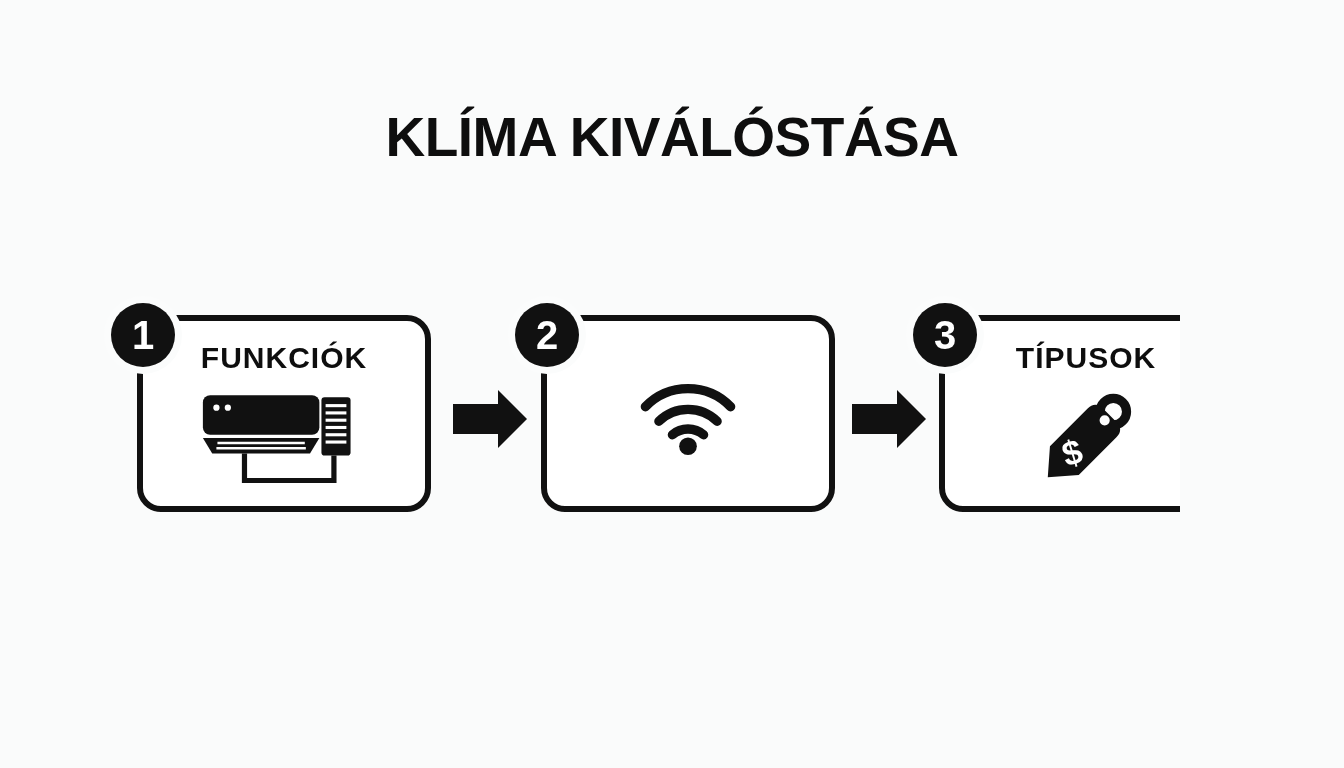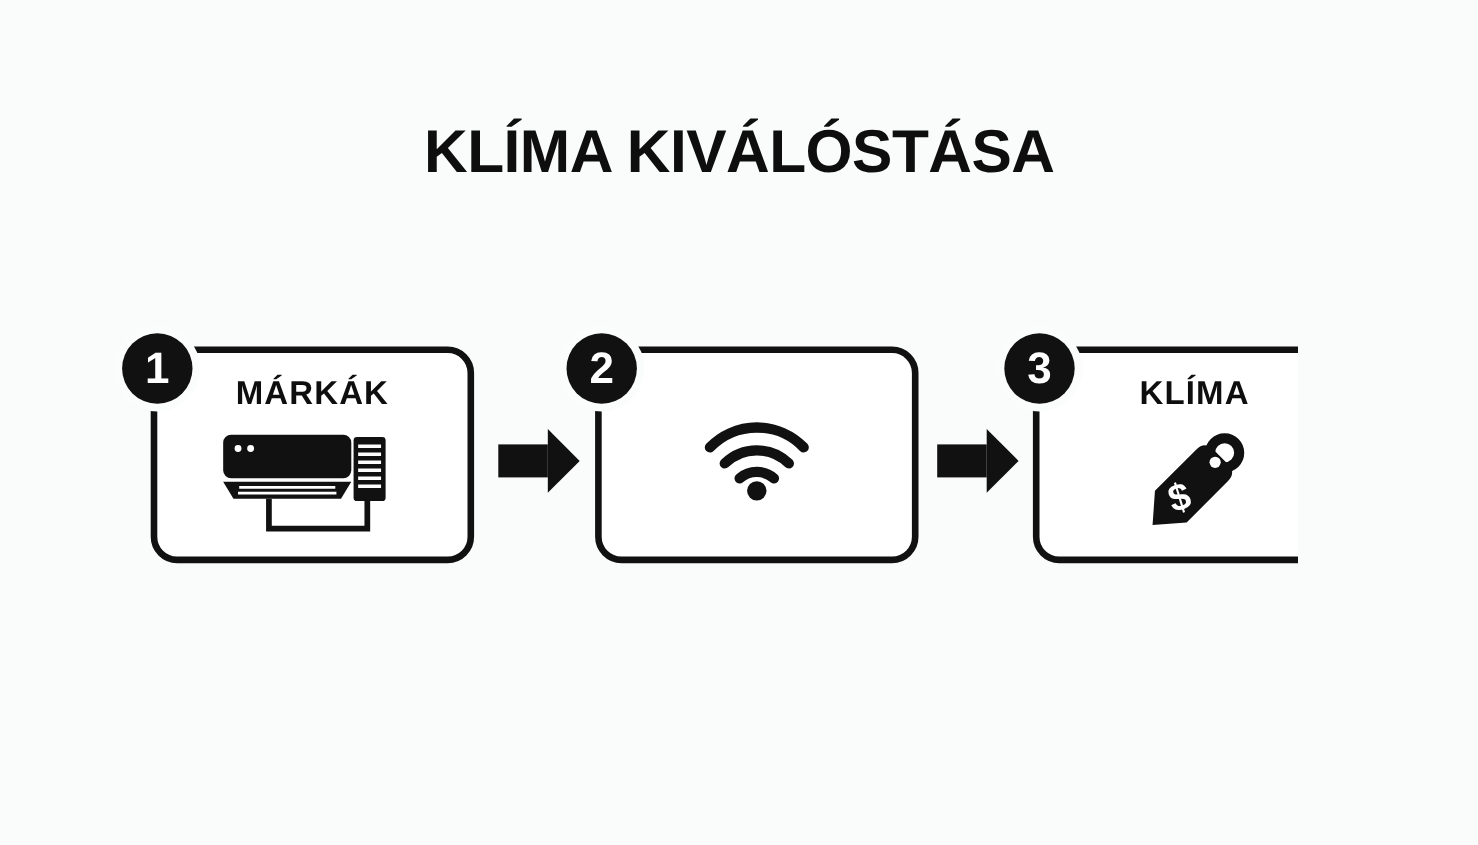--- a/index.html
+++ b/index.html
@@ -104,21 +104,21 @@
 </style>
 </head>
 <body>
 
 <div class="canvas">
 
   <h1 class="page-title">KLÍMA KIVÁLÓSTÁSA</h1>
 
   <div class="step-box pos-1">
     <div class="step-badge">1</div>
-    <div class="step-label">MÁRKÁK</div>
+    <div class="step-label">FUNKCIÓK</div>
     <div class="step-icon">
       <svg width="170" height="104" viewBox="0 0 160 100" aria-hidden="true">
 
         <rect x="2" y="6" width="112" height="38" rx="7" fill="#111111"></rect>
         <circle cx="15" cy="18" r="3" fill="#ffffff"></circle>
         <circle cx="26" cy="18" r="3" fill="#ffffff"></circle>
 
         <path d="M2,47 L114,47 L105,62 L11,62 Z" fill="#111111"></path>
         <line x1="16" y1="52" x2="100" y2="52" stroke="#ffffff" stroke-width="2.4"></line>
         <line x1="15" y1="57" x2="101" y2="57" stroke="#ffffff" stroke-width="2.4"></line>
@@ -153,21 +153,21 @@
     </div>
   </div>
 
   <div class="flow-arrow pos-2">
     <div class="shaft"></div>
     <div class="head"></div>
   </div>
 
   <div class="step-box pos-3">
     <div class="step-badge">3</div>
-    <div class="step-label">KLÍMA</div>
+    <div class="step-label">TÍPUSOK</div>
     <div class="step-icon">
       <svg width="112" height="112" viewBox="0 0 110 110" aria-hidden="true">
         <g transform="translate(50,58) rotate(-45)">
 
           <circle cx="45" cy="0" r="13" fill="none" stroke="#111111" stroke-width="9"></circle>
 
           <path d="M-46,0 L-23,-20 L29,-20 Q40,-20 40,-9 L40,9 Q40,20 29,20 L-23,20 Z" fill="#111111"></path>
 
           <circle cx="33" cy="0" r="5" fill="#ffffff"></circle>
 

